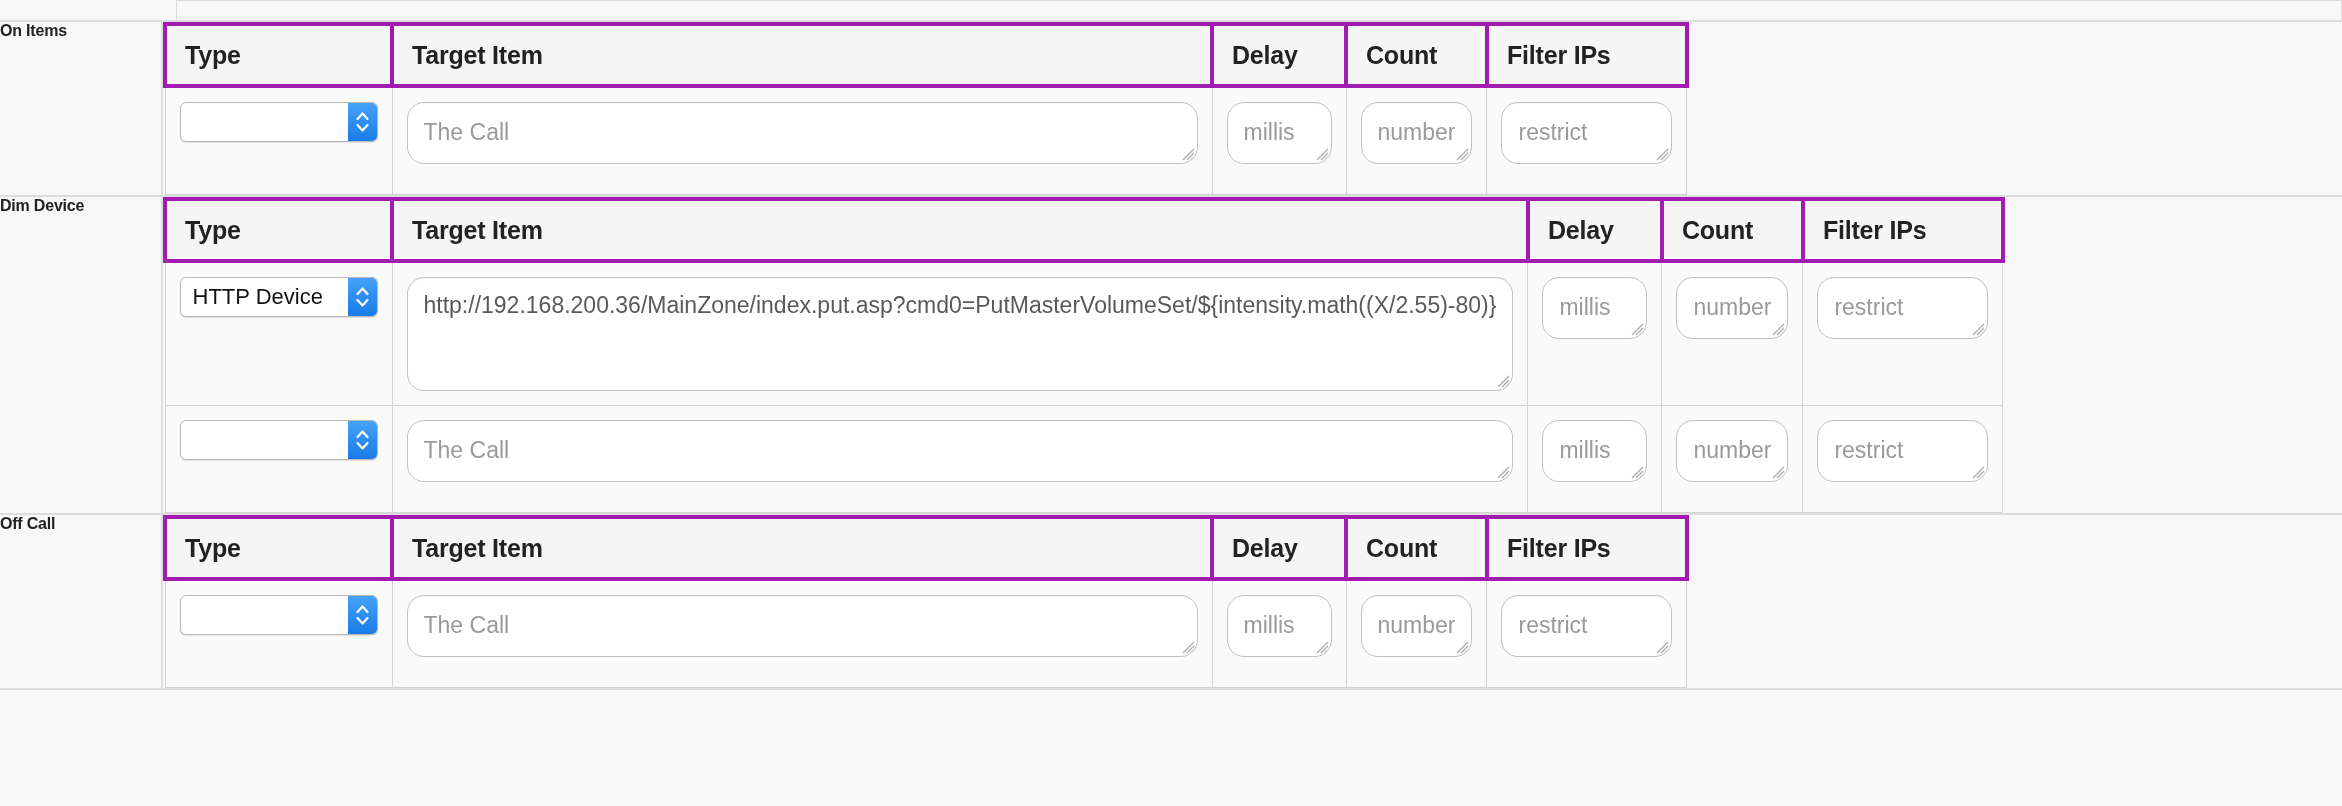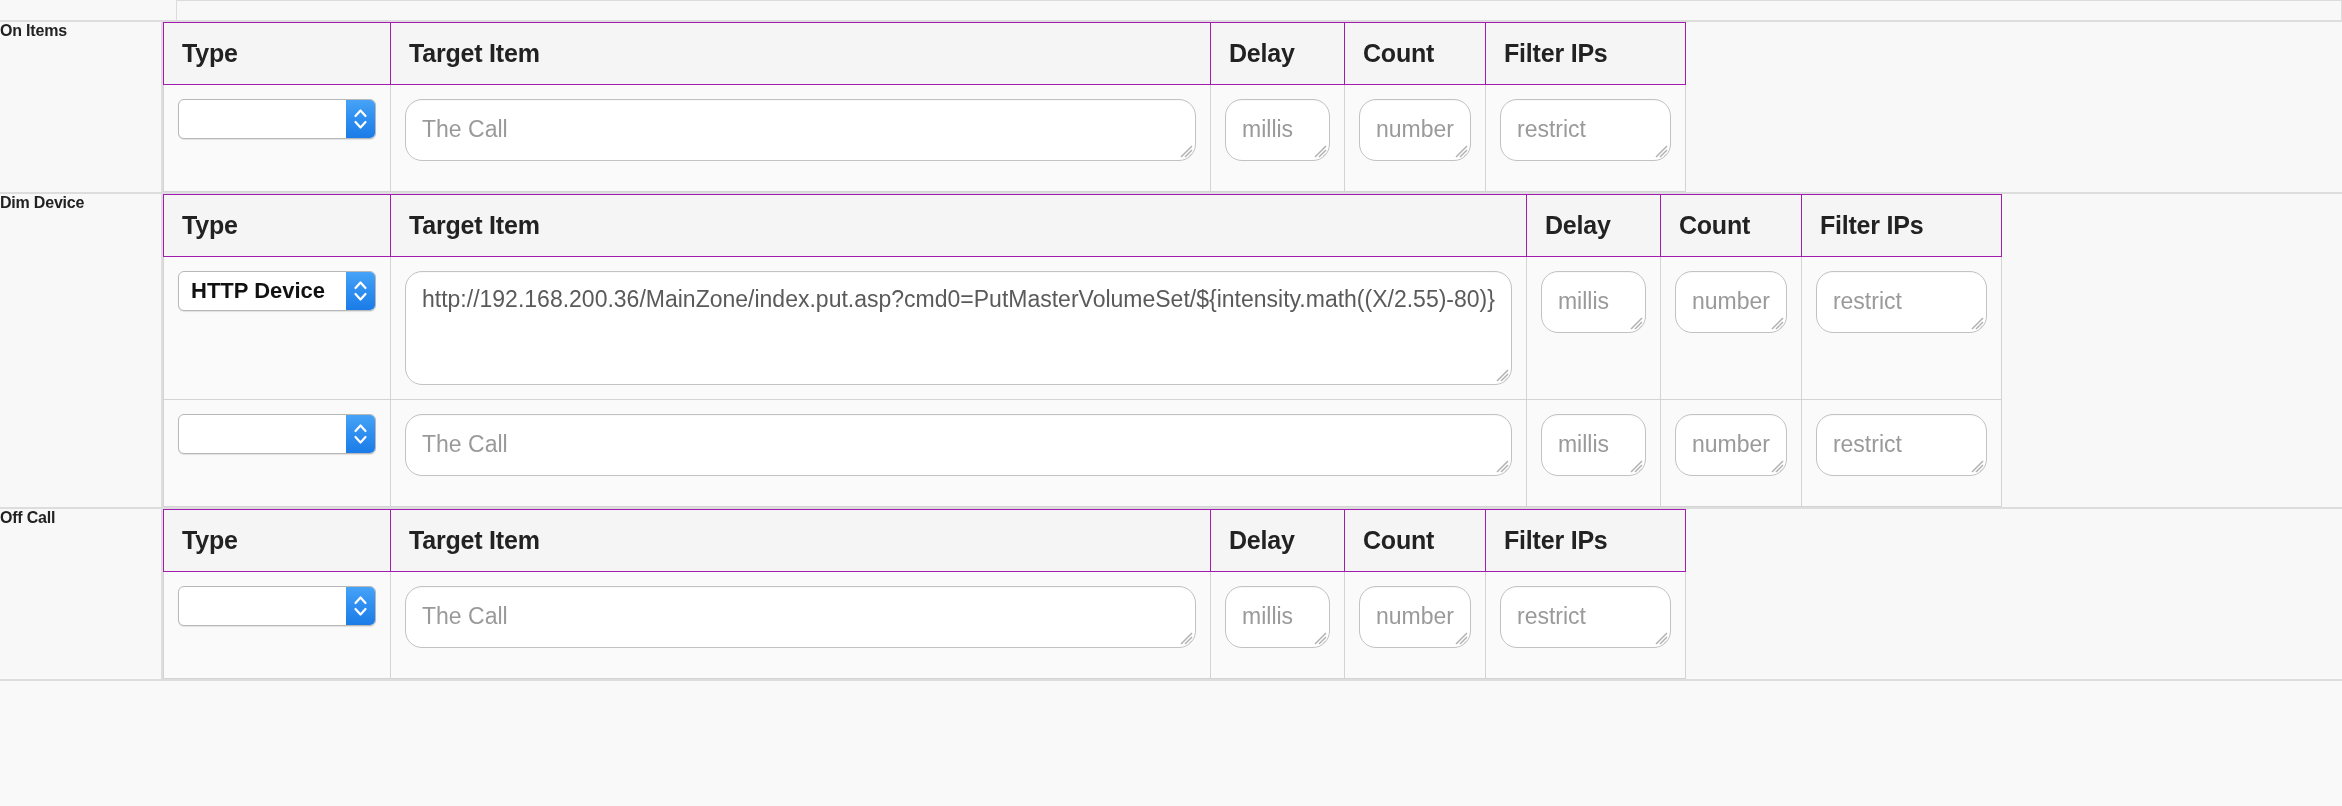--- a/index.html
+++ b/index.html
@@ -54,21 +54,21 @@
   
   .inner-wrap { overflow: visible; }
   .inner {
     border-collapse: collapse;
     table-layout: fixed;
     background: #f8f8f8;
     border: 1px solid #d4d4d4;
   }
   .inner th {
     background: #f5f5f5;
-    border: 1px solid #a21caf;
+    border: 4px solid #a21caf;
     text-align: left;
     font-size: 25px;
     font-weight: bold;
     color: #222222;
     padding: 14px 0 14px 18px;
     letter-spacing: -0.2px;
     height: 62px;
     white-space: nowrap;
   }
   .inner td {
@@ -107,21 +107,20 @@
   }
   .select .value {
     display: block;
     line-height: 38px;
     padding-left: 12px;
     padding-right: 34px;
     font-size: 22px;
     color: #111111;
     white-space: nowrap;
     overflow: hidden;
-    font-weight: bold;
   }
   .select .stepper {
     position: absolute;
     top: 0; right: 0;
     width: 29px;
     height: 38px;
     border-radius: 0 5px 5px 0;
     background: linear-gradient(to bottom, #47a3f7 0%, #2e8ef0 50%, #1b7ce8 100%);
     display: flex;
     flex-direction: column;

